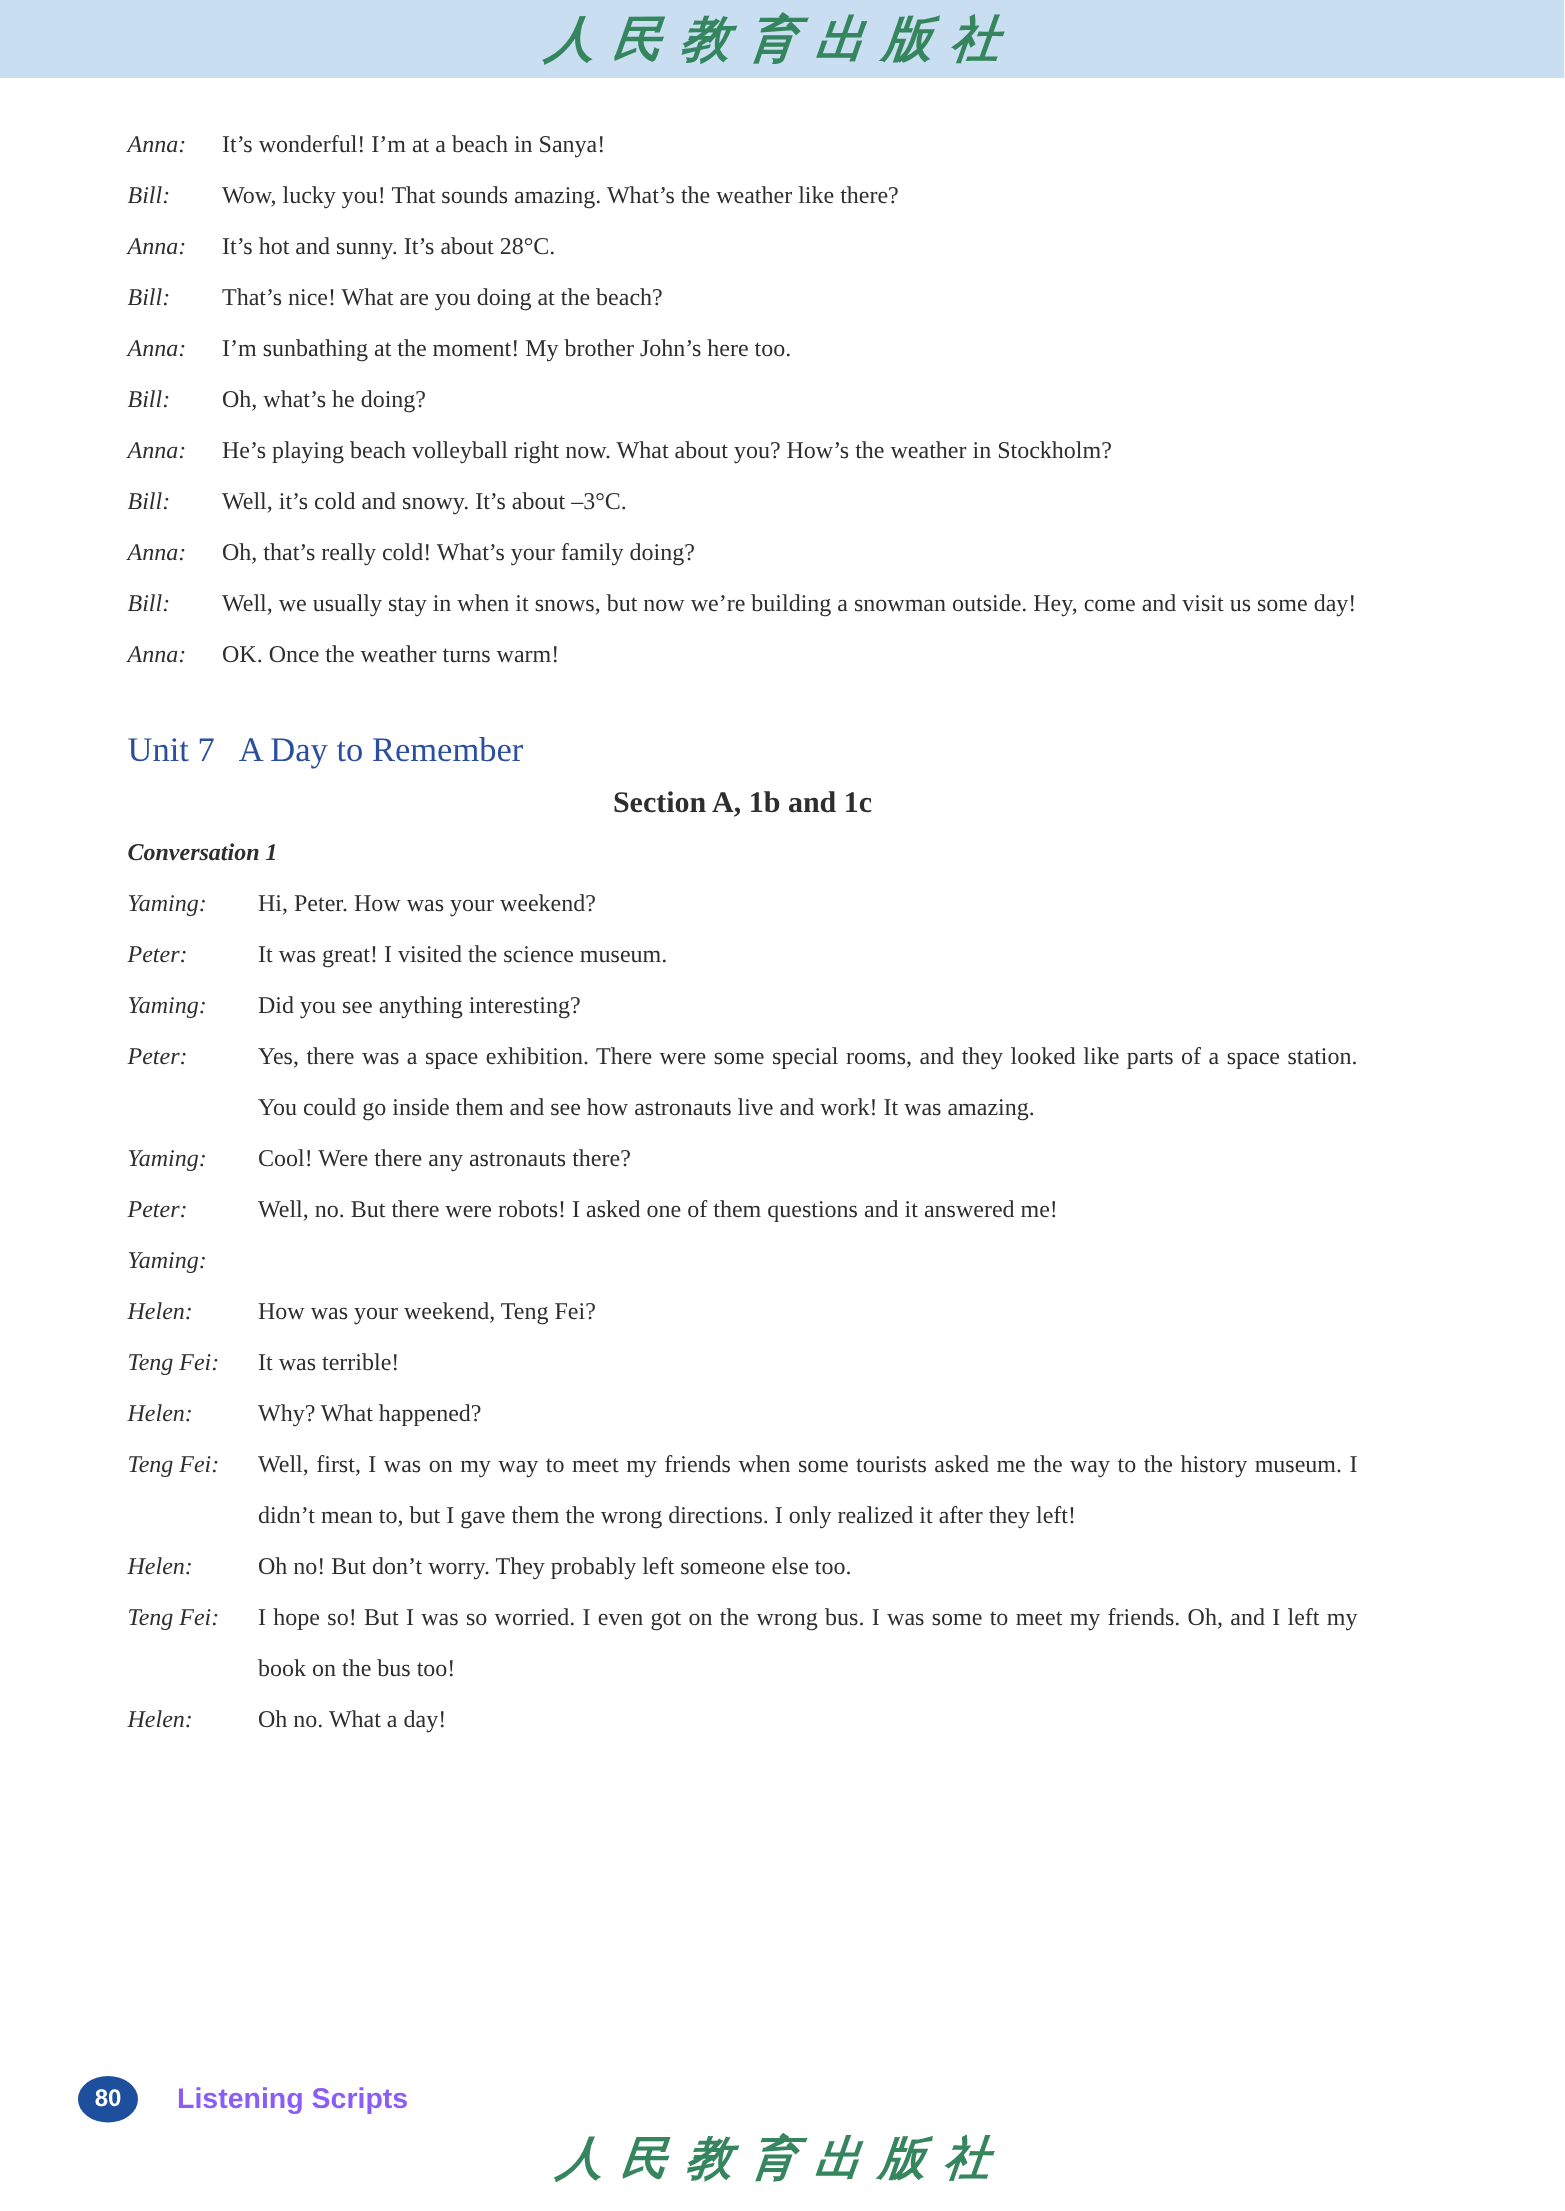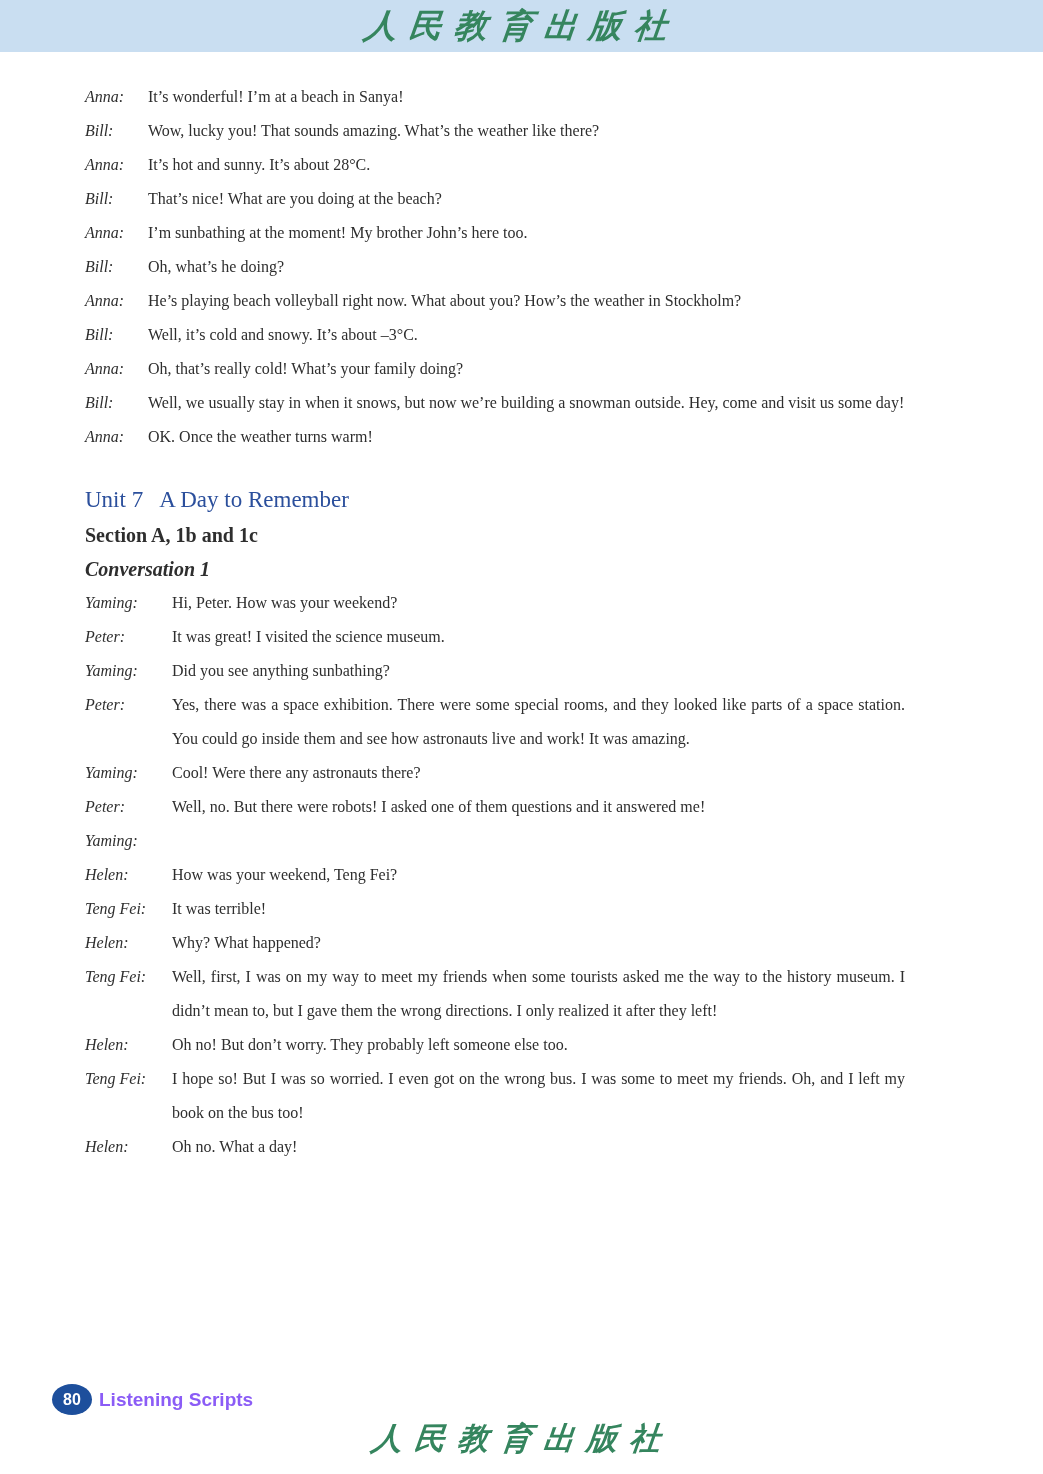--- a/index.html
+++ b/index.html
@@ -58,36 +58,37 @@
     font-size: 23px;
     line-height: 30px;
   }
   .unit-heading .unit-number { margin-right: 16px; }
 
   .section-heading {
     font-weight: bold;
     font-size: 20px;
     line-height: 34px;
     margin-top: 3px;
+    text-align: center;
   }
   .conversation-heading {
     font-weight: bold;
     font-style: italic;
-    font-size: 20px;
+    font-size: 16px;
     line-height: 34px;
   }
 
   
   .footer-left {
     position: absolute;
     left: 52px;
     top: 1384px;
     display: flex;
     align-items: center;
-    gap: 7px;
+    gap: 26px;
   }
   .page-badge {
     width: 40px;
     height: 31px;
     background: #1d4f9c;
     border-radius: 50%;
     color: #ffffff;
     font-family: "Liberation Sans", sans-serif;
     font-weight: bold;
     font-size: 16px;
@@ -170,21 +171,21 @@
       <div class="turn">
         <div class="speaker">Yaming:</div>
         <div class="text">Hi, Peter. How was your weekend?</div>
       </div>
       <div class="turn">
         <div class="speaker">Peter:</div>
         <div class="text">It was great! I visited the science museum.</div>
       </div>
       <div class="turn">
         <div class="speaker">Yaming:</div>
-        <div class="text">Did you see anything sunbathing?</div>
+        <div class="text">Did you see anything interesting?</div>
       </div>
       <div class="turn">
         <div class="speaker">Peter:</div>
         <div class="text">Yes, there was a space exhibition. There were some special rooms, and they looked like parts of a space station. You could go inside them and see how astronauts live and work! It was amazing.</div>
       </div>
       <div class="turn">
         <div class="speaker">Yaming:</div>
         <div class="text">Cool! Were there any astronauts there?</div>
       </div>
       <div class="turn">

